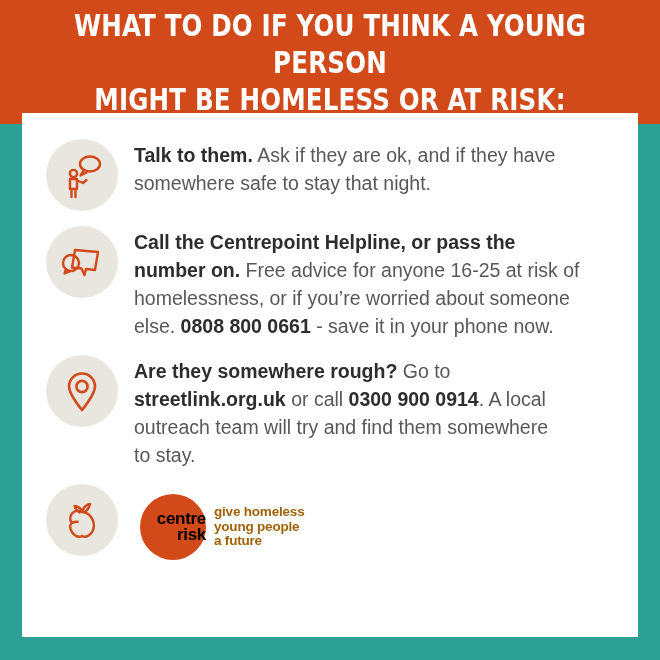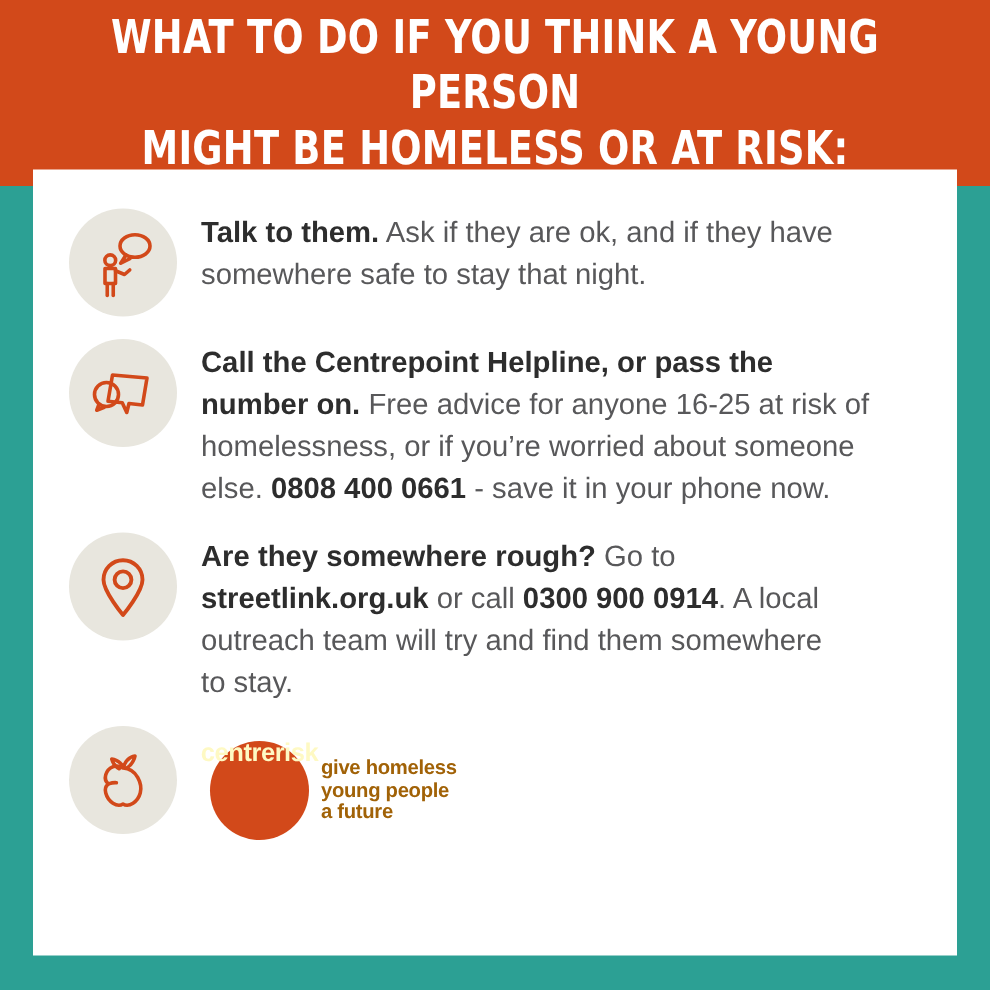--- a/index.html
+++ b/index.html
@@ -81,23 +81,23 @@
   
   .logo{
     display:flex;
     align-items:center;
     margin-left:6px;
     margin-top:12px;
   }
   .logo-mark{
     width:66px;height:66px;border-radius:50%;
     background:#d2491a;
-    display:flex;flex-direction:row;
-    align-items:flex-start;justify-content:center;
-    color:#fef9c3;
+    display:flex;flex-direction:column;
+    align-items:flex-end;justify-content:center;
+    color:#000000;
     font-weight:700;
     font-size:17px;
     line-height:16px;
     letter-spacing:-0.3px;
   }
   .logo-mark span{display:block;}
   .logo-tagline{
     margin-left:8px;
     color:#a16207;
     font-weight:700;
@@ -138,21 +138,21 @@
 
     <div class="row row-2">
       <div class="icon-badge">
         <svg width="48" height="48" viewBox="0 0 48 48" fill="none" stroke="#d2491a" stroke-width="2.4" stroke-linecap="round" stroke-linejoin="round">
           <path d="M17 12 L40 14 L37 32 L28 31 L26.5 37 L23.5 30.5 L14 29.5 Z"></path>
           <circle cx="13" cy="25" r="8"></circle>
           <path d="M8 31.5 L6.5 35.5 L11.5 33.5"></path>
         </svg>
       </div>
       <div class="row-text">
-        <b>Call the Centrepoint Helpline, or pass the number on.</b><span> Free advice for anyone 16-25 at risk of homelessness, or if you’re worried about someone else. </span><b>0808 400 0661</b><span> - save it in your phone now.</span>
+        <b>Call the Centrepoint Helpline, or pass the number on.</b><span> Free advice for anyone 16-25 at risk of homelessness, or if you’re worried about someone else. </span><b>0808 800 0661</b><span> - save it in your phone now.</span>
       </div>
     </div>
 
     <div class="row row-3">
       <div class="icon-badge">
         <svg width="46" height="46" viewBox="0 0 46 46" fill="none" stroke="#d2491a" stroke-width="2.6" stroke-linecap="round" stroke-linejoin="round">
           <path d="M23 42 C23 42 36 26.5 36 18.5 C36 11.3 30.2 5.5 23 5.5 C15.8 5.5 10 11.3 10 18.5 C10 26.5 23 42 23 42 Z"></path>
           <circle cx="23" cy="18.5" r="5.6"></circle>
         </svg>
       </div>

